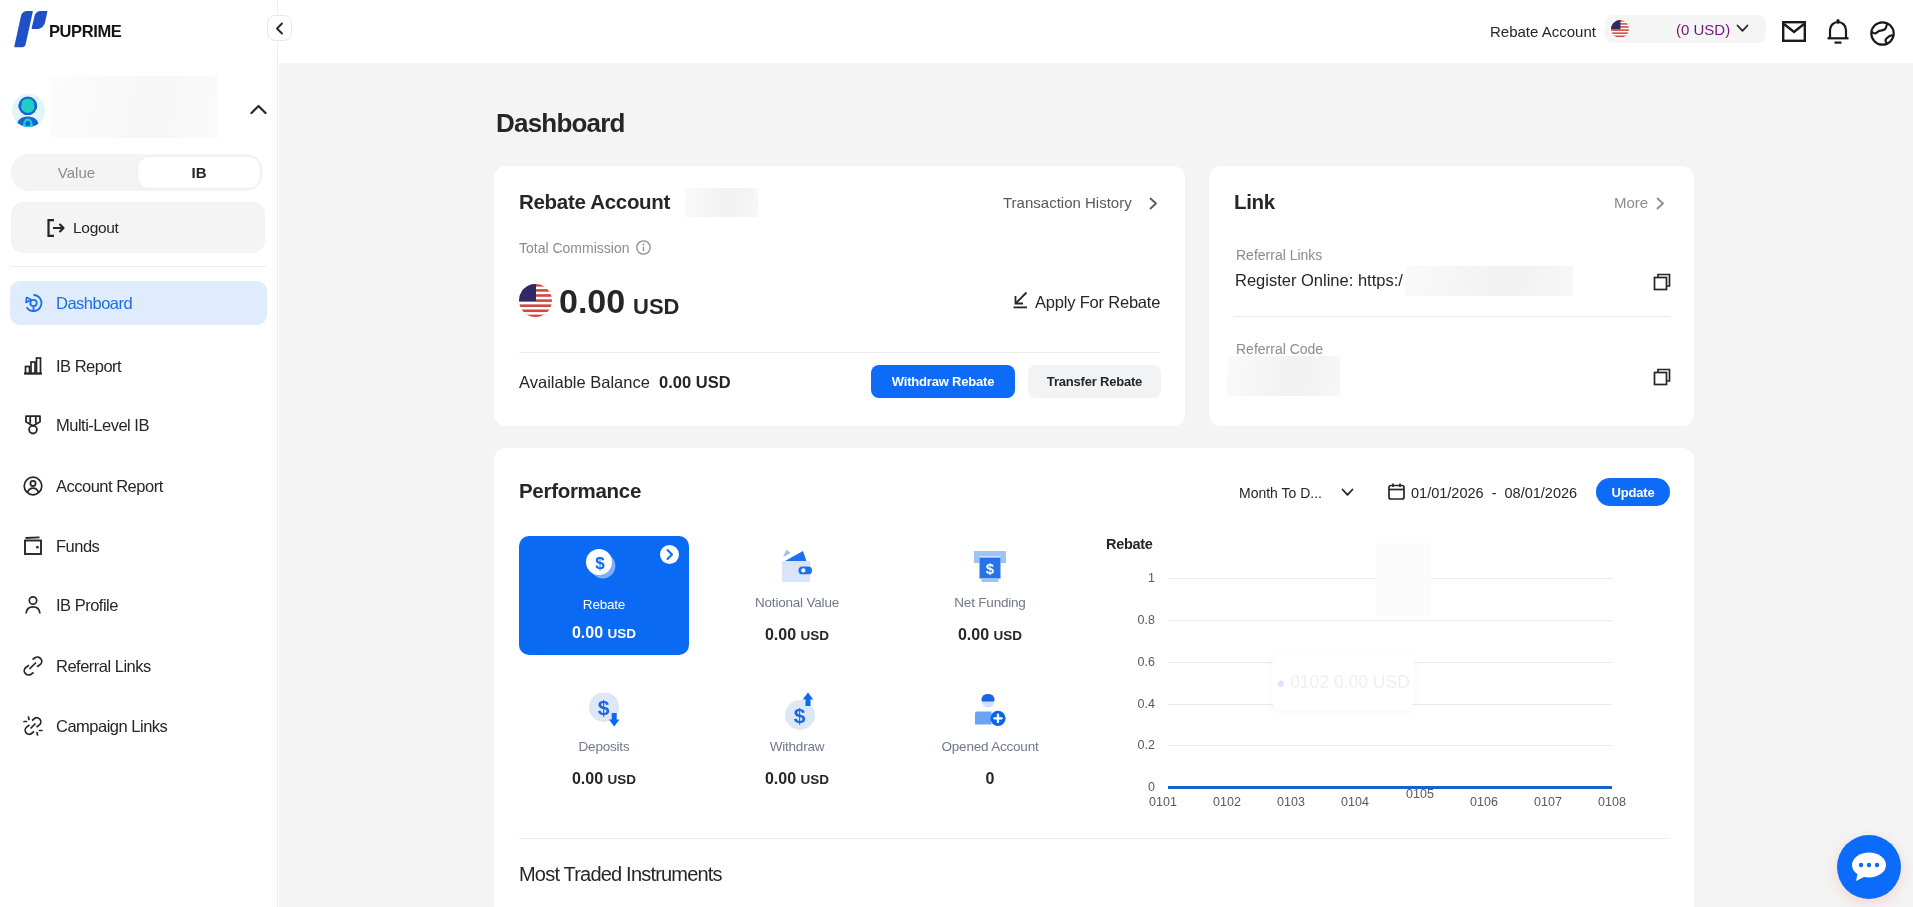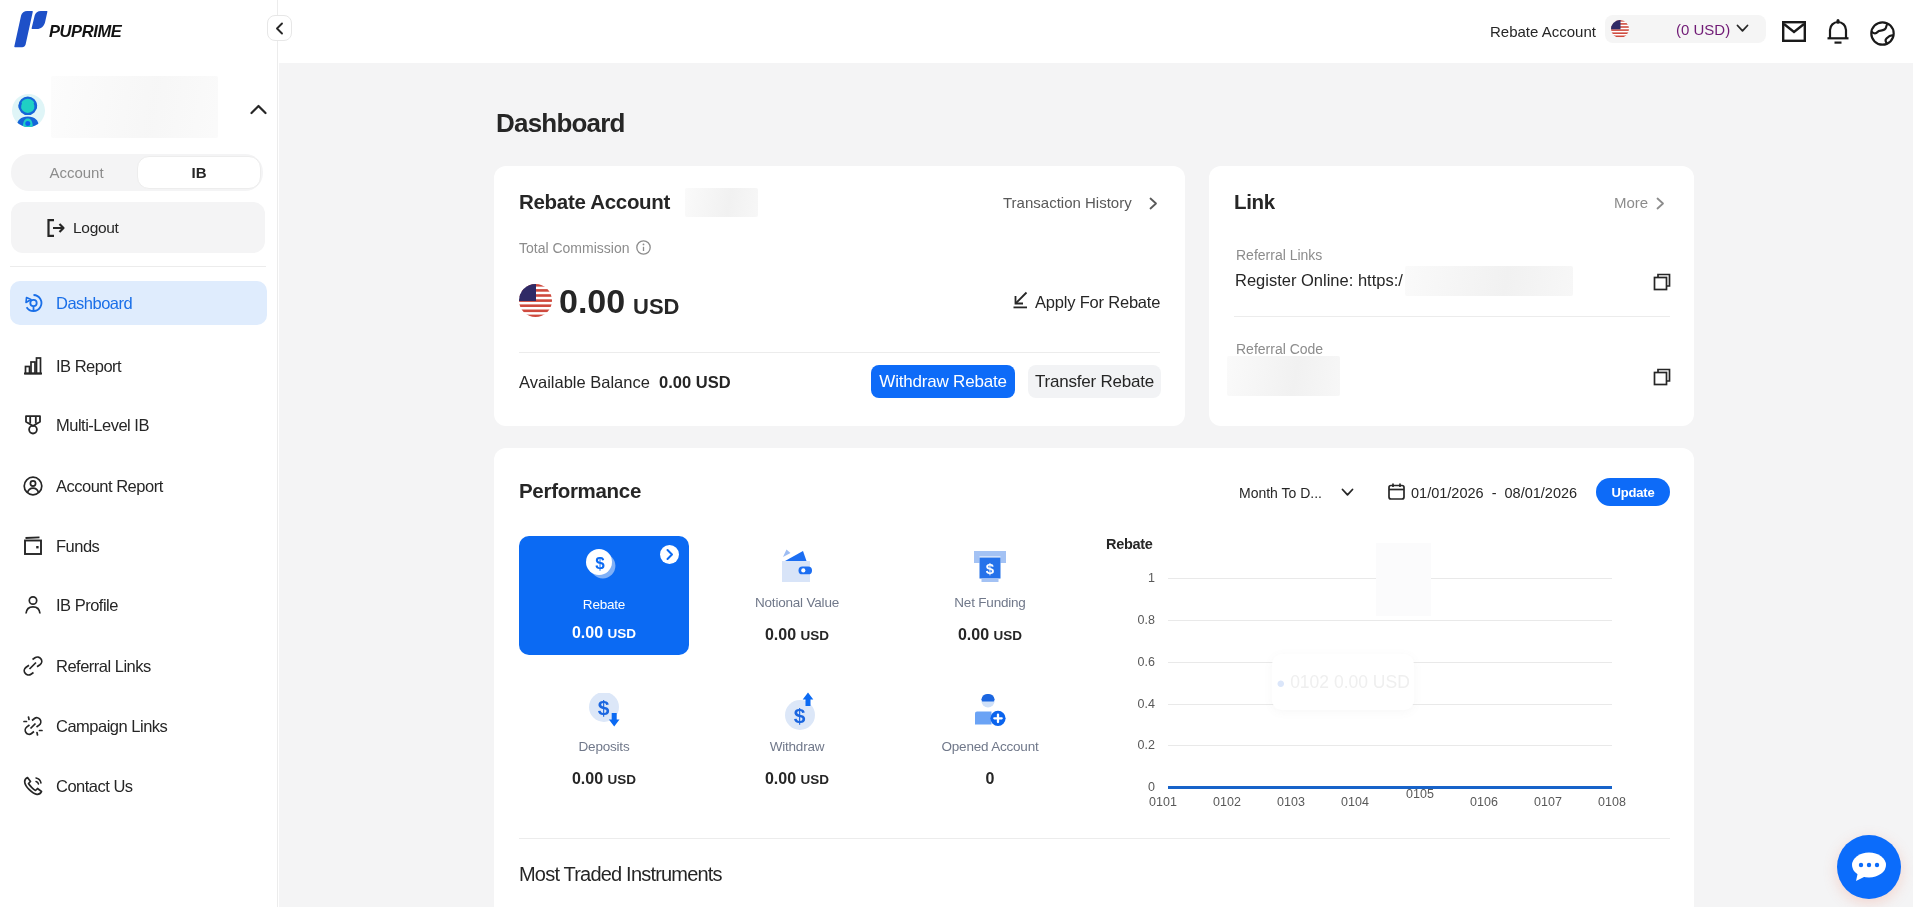--- a/index.html
+++ b/index.html
@@ -27,21 +27,21 @@
   #hdr-pill .usd { position:absolute; left:71px; top:6px; font-size:15px; color:#701a75; }
   
   .card { position:absolute; background:#fff; border-radius:12px; }
   #card-a { left:494px; top:166px; width:691px; height:260px; }
   #card-b { left:1209px; top:166px; width:485px; height:260px; }
   #card-c { left:494px; top:448px; width:1200px; height:600px; }
   #page-title { position:absolute; left:496px; top:108px; font-size:26px; font-weight:bold; color:#262626; letter-spacing:-0.8px; }
   .h2 { font-size:20.5px; font-weight:bold; color:#262626; letter-spacing:-0.3px; }
   .gray14 { font-size:14px; color:#8c8c8c; }
   .blur-patch { background:linear-gradient(100deg,#fafafa,#f1f1f1 60%,#f7f7f7); border-radius:2px; }
-  .btn { display:flex; align-items:center; justify-content:center; font-size:17px; font-weight:normal; letter-spacing:-0.2px; border-radius:8px; }
+  .btn { display:flex; align-items:center; justify-content:center; font-size:13px; font-weight:bold; letter-spacing:-0.2px; border-radius:8px; }
   .btn.blue { background:#0d6bf8; color:#fff; }
   .btn.gray { background:#f2f3f5; color:#262626; }
   .divider { position:absolute; height:1px; background:#ececec; }
   
   .tile-label { position:absolute; font-size:13.5px; color:#70788a; text-align:center; width:180px; letter-spacing:-0.2px; }
   .tile-val { position:absolute; text-align:center; width:180px; font-weight:bold; color:#262626; }
   .tile-val .v { font-size:16px; }
   .tile-val .u { font-size:13.5px; }
   
   .ylab { position:absolute; font-size:12.5px; color:#595959; text-align:right; width:40px; }
@@ -283,21 +283,21 @@
       <circle cx="26" cy="13" r="2.2" fill="#0b6cfb"></circle>
     </svg>
   </div>
 
   <div id="sidebar">
 
     <svg class="abs" style="left:14px;top:11px" width="34" height="37" viewBox="0 0 34 37">
       <path d="M13.2 0 L18.2 0 C18.6 0 18.9 0.35 18.8 0.75 L11.6 33.6 C11.2 35.2 9.8 36.3 8.2 36.3 L1.0 36.3 C0.5 36.3 0.2 35.9 0.3 35.5 L7.1 4.6 C7.7 1.9 10.2 0 13.2 0 Z" fill="#1e50c8"></path>
       <path d="M26.2 0 L32.1 0 C32.6 0 32.9 0.4 32.8 0.85 L30.4 11.5 C29.5 15.3 26.2 18 22.3 18 L17.6 18 C17.2 18 16.9 17.6 17.0 17.2 L20.1 4.5 C20.7 1.9 23.2 0 26.2 0 Z" fill="#1e50c8" transform="translate(0.6,0)"></path>
     </svg>
-    <div style="position:absolute;left:49px;top:22px;font-size:16.5px;font-weight:bold;color:#131313;letter-spacing:-0.4px;font-style:italic;">PUPRIME</div>
+    <div style="position:absolute;left:49px;top:22px;font-size:16.5px;font-weight:bold;color:#131313;letter-spacing:-0.4px;">PUPRIME</div>
 
     <svg class="abs" style="left:12px;top:94px" width="33" height="33" viewBox="0 0 33 33">
       <defs>
           <clipPath id="avc">
             <circle cx="16.5" cy="16.5" r="16.5"></circle>
           </clipPath>
         </defs>
       <circle cx="16.5" cy="16.5" r="16.5" fill="#dff5f7"></circle>
       <g clip-path="url(#avc)">
         <path d="M4.6 34 C4.6 26.5 8.5 22.6 15.8 22.6 C23.1 22.6 27 26.5 27 34 Z" fill="#1565d8"></path>
@@ -306,21 +306,21 @@
       </g>
       <ellipse cx="15.8" cy="11.8" rx="8.3" ry="8.2" fill="#1fcfc4" stroke="#1565d8" stroke-width="2.2"></ellipse>
       <path d="M8.6 9.5 C8 10.5 7.8 12 7.9 13.5 M23 9.5 C23.6 10.5 23.8 12 23.7 13.5" stroke="#1565d8" stroke-width="2.6" fill="none" stroke-linecap="round"></path>
     </svg>
     <div class="blur-patch" style="position:absolute;left:51px;top:76px;width:167px;height:62px;opacity:0.6;"></div>
     <svg class="abs" style="left:250px;top:104px" width="17" height="11" viewBox="0 0 17 11" fill="none">
         <path d="M1.5 9 L8.5 2 L15.5 9" stroke="#262626" stroke-width="2.2" stroke-linecap="round" stroke-linejoin="round"></path>
       </svg>
 
     <div class="toggle">
-      <div class="client">Account</div>
+      <div class="client">Value</div>
       <div class="ib">IB</div>
     </div>
 
     <div id="logout">
       <svg class="abs" style="left:36px;top:17px" width="19" height="18" viewBox="0 0 19 18" fill="none">
         <path d="M7 1.2 L1.5 1.2 L1.5 16.8 L7 16.8" stroke="#262626" stroke-width="2.2"></path>
         <path d="M6 9 L16 9 M12.5 5 L16.5 9 L12.5 13" stroke="#262626" stroke-width="2.2" stroke-linejoin="round"></path>
       </svg>
       <span>Logout</span>
     </div>
@@ -385,27 +385,19 @@
     <div class="mitem" style="top:704px;">
         <div class="mico"><svg viewBox="0 0 20 20" fill="none">
             <path d="M12.5 7.5 L7.5 12.5" stroke="#262626" stroke-width="1.7"></path>
             <path d="M9 4.5 L11.5 2.5 C13.3 1.1 15.8 1.6 17.1 3.5 C18.3 5.3 17.9 7.8 16.1 9.1 L13.5 11" stroke="#262626" stroke-width="1.7"></path>
             <path d="M11 15.5 L8.5 17.5 C6.7 18.9 4.2 18.4 2.9 16.5 C1.7 14.7 2.1 12.2 3.9 10.9 L6.5 9" stroke="#262626" stroke-width="1.7"></path>
             <path d="M1 5.5 L3.5 5.5 M5.5 1 L6 3.5" stroke="#262626" stroke-width="1.7" stroke-linecap="round"></path>
             <path d="M16.5 14.5 L19 14.5 M14 16.5 L14.5 19" stroke="#262626" stroke-width="1.7" stroke-linecap="round"></path>
           </svg></div>
         <div class="mtxt">Campaign Links</div>
       </div>
-    <div class="mitem" style="top:764px;">
-        <div class="mico"><svg viewBox="0 0 20 20" fill="none">
-            <path d="M4.5 1.5 C2.5 2.5 1.5 4 1.7 6 C2 10.5 9.5 18 14 18.3 C16 18.5 17.5 17.5 18.5 15.5 L14.5 12.5 L12.5 14.5 C10.5 13.5 6.5 9.5 5.5 7.5 L7.5 5.5 Z" stroke="#262626" stroke-width="1.7" stroke-linejoin="round"></path>
-            <path d="M13 2 C15.5 2.5 17.5 4.5 18 7" stroke="#262626" stroke-width="1.5" stroke-linecap="round"></path>
-            <path d="M13 5.5 C14.2 5.8 15.2 6.8 15.5 8" stroke="#262626" stroke-width="1.5" stroke-linecap="round"></path>
-          </svg></div>
-        <div class="mtxt">Contact Us</div>
-      </div>
   </div>
   <div id="collapse">
     <svg width="9" height="13" viewBox="0 0 9 13" fill="none">
         <path d="M7 1.5 L2 6.5 L7 11.5" stroke="#262626" stroke-width="1.9" stroke-linecap="round" stroke-linejoin="round"></path>
       </svg>
   </div>
 </div>
 
 </body></html>

